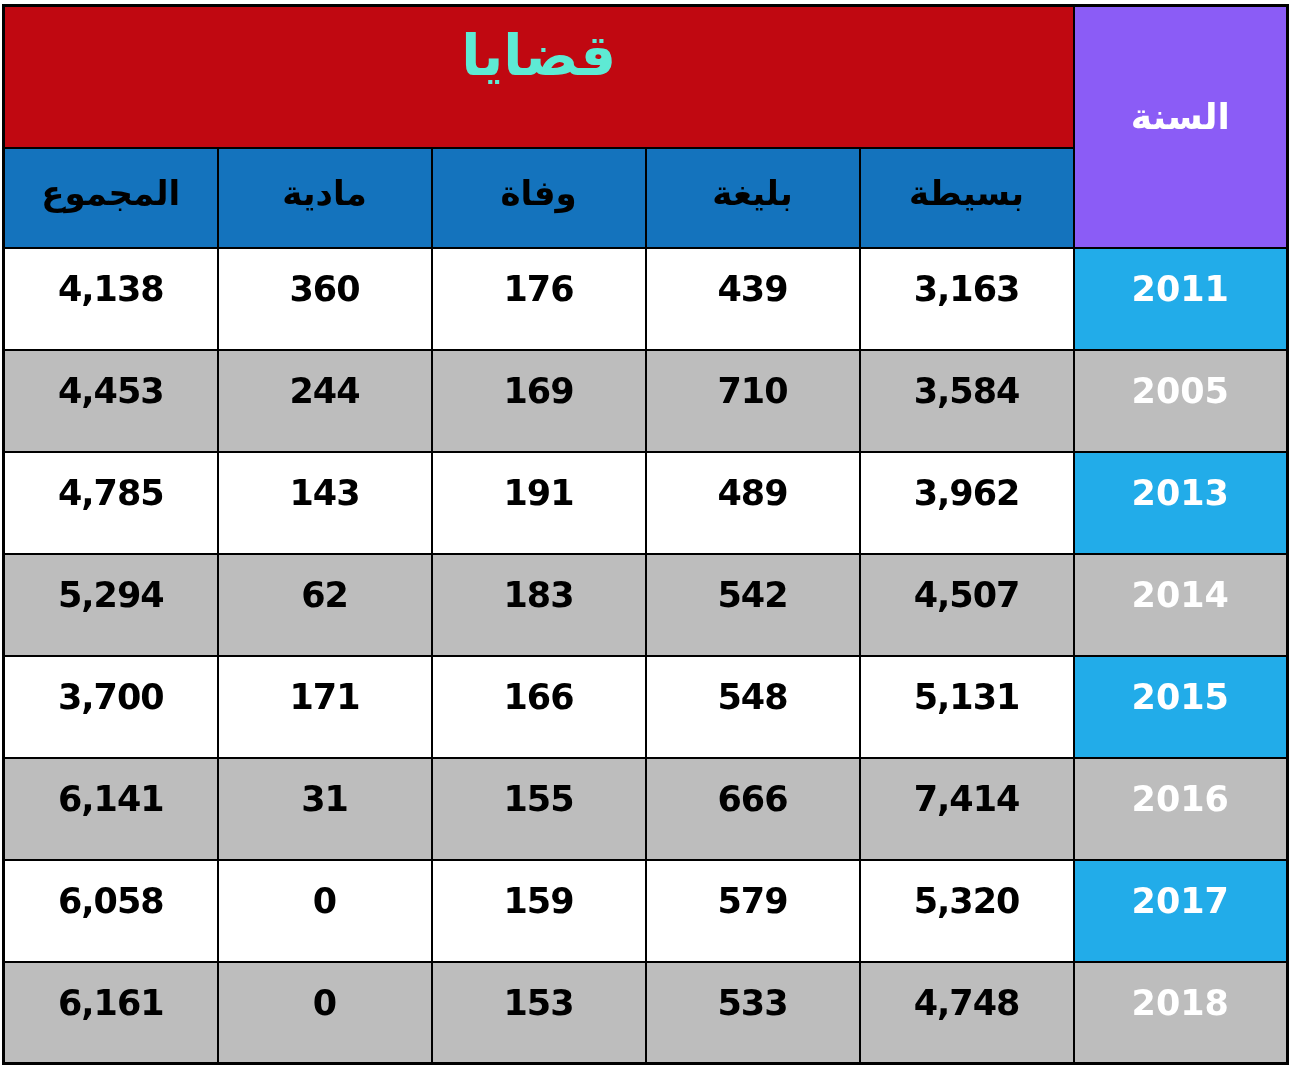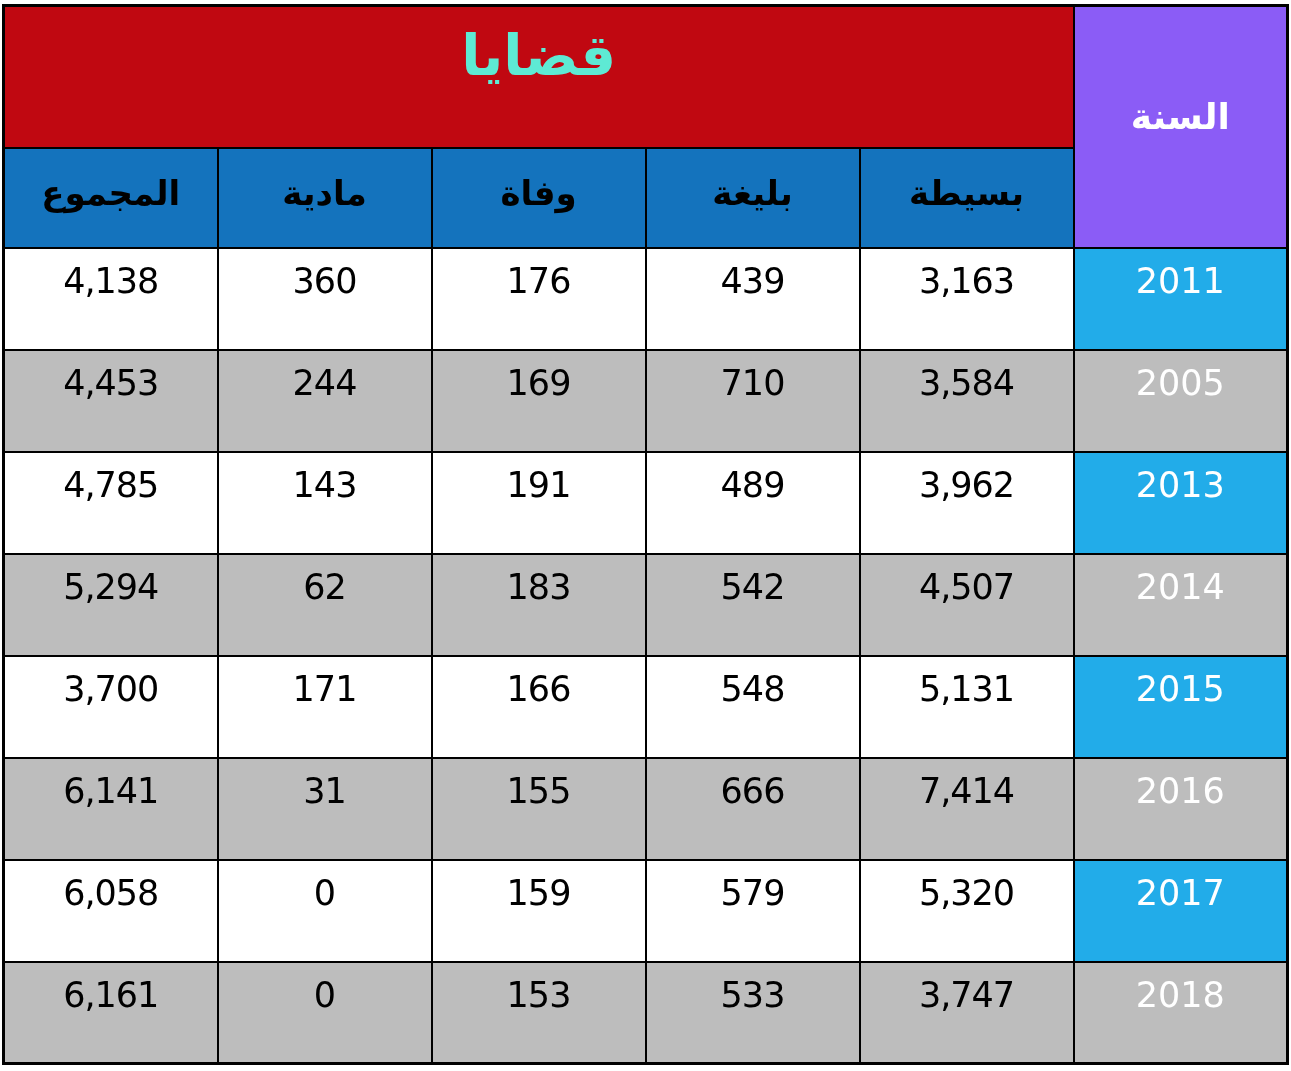--- a/index.html
+++ b/index.html
@@ -57,23 +57,23 @@
     vertical-align: top;
     padding-top: 24px;
   }
   
   tbody tr { height: 102px; }
   tbody tr:nth-child(even) td { background: #bdbdbd; }
   tbody td {
     background: #ffffff;
     color: #000000;
     font-size: 35px;
-    font-weight: normal;
+    font-weight: bold;
     vertical-align: top;
-    padding-top: 12px;
+    padding-top: 20px;
     letter-spacing: -1px;
   }
   tbody td.year-cell {
     background: #22ace9;
     color: #ffffff;
     letter-spacing: 0;
     text-align: center;
   }
 </style>
 </head>
@@ -154,21 +154,21 @@
       <tr>
         <td class="year-cell">2017</td>
         <td>5,320</td>
         <td>579</td>
         <td>159</td>
         <td>0</td>
         <td>6,058</td>
       </tr>
       <tr>
         <td class="year-cell">2018</td>
-        <td>3,747</td>
+        <td>4,748</td>
         <td>533</td>
         <td>153</td>
         <td>0</td>
         <td>6,161</td>
       </tr>
     </tbody>
   </table>
 </div>
 
 </body></html>

